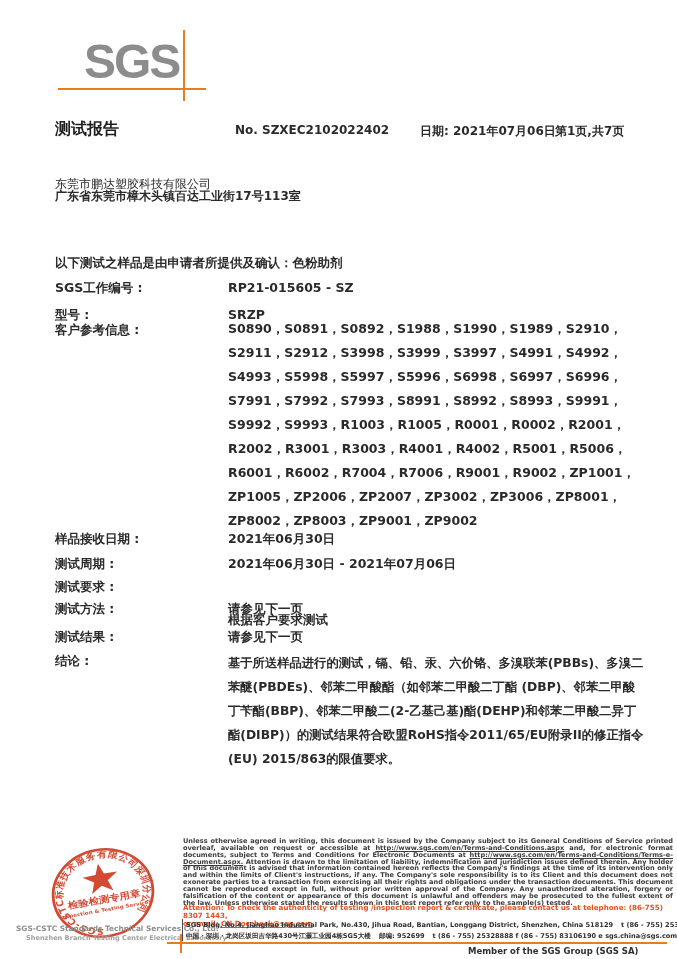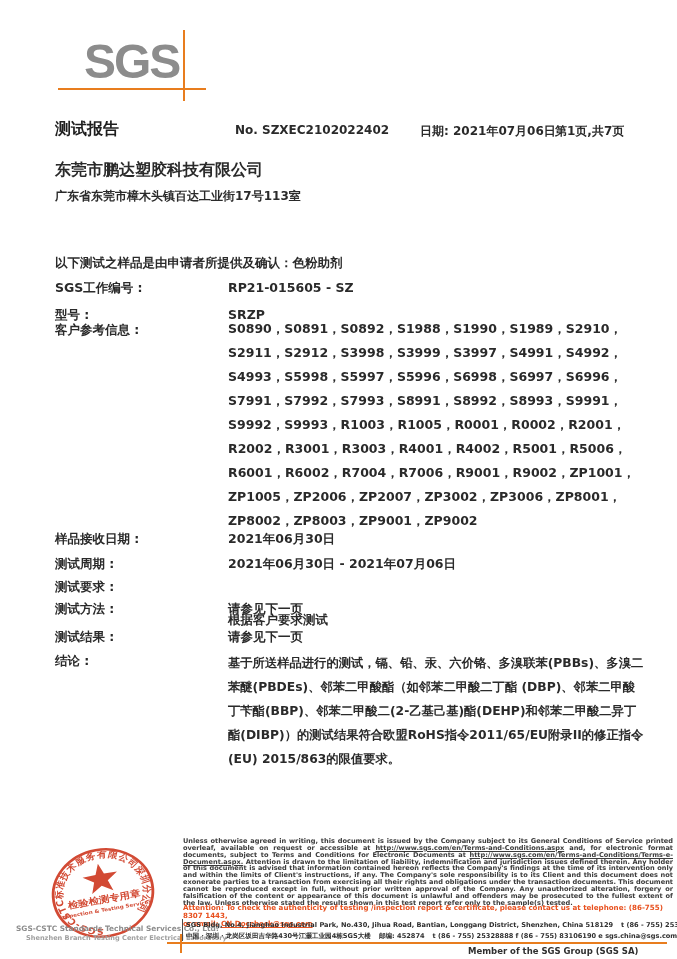--- a/index.html
+++ b/index.html
@@ -15,21 +15,21 @@
     color:#8c8c8c; letter-spacing:-2px; font-family:"Liberation Sans",sans-serif; }
   .logo-hline { left:58px; top:88px; width:148px; height:2px; background:#e87d1e; }
   .logo-vline { left:183px; top:30px; width:2px; height:71px; background:#e87d1e; }
 
   
   .doc-title { left:55px; top:119px; font-size:16px; font-weight:700; color:#1e1e1e;text-align:center; }
   .report-no { left:235px; top:123px; font-size:12px; font-weight:600; }
   .date-line { left:420px; top:123px; font-size:12px; font-weight:600; }
   .page-line { left:555px; top:123px; font-size:12px; font-weight:600; }
 
-  .company  { left:55px; top:160px; font-size:16px; font-weight:700; }
+  .company  { left:55px; top:176px; font-size:12px; font-weight:400; }
   .address  { left:55px; top:188px; font-size:12px; font-weight:700; }
 
   .statement { left:55px; top:255px; font-size:12.5px; font-weight:700;font-family:Liberation Mono, monospace; }
 
   .lbl { position:absolute; left:55px; font-size:12.5px; font-weight:700; white-space:nowrap; }
   .val { position:absolute; left:228px; font-size:12.5px; font-weight:600; white-space:nowrap;text-align:center; }
   .ref-lines { position:absolute; left:228px; top:317px; font-size:12.5px;
     font-weight:600; line-height:24px; }
   .conclusion { position:absolute; left:228px; top:651px; width:416px;
     font-size:12.3px; font-weight:600; line-height:24px; white-space:normal; }
@@ -135,21 +135,21 @@
     <div><span>or email: </span><span class="u">CN.Doccheck@sgs.com</span></div>
   </div>
 
   <div class="abs footer-vdark"></div>
 
   <div class="abs addr-block">
     <div class="addr-row">
       <span>SGS Bldg, No.4, Jianghao Industrial Park, No.430, Jihua Road, Bantian, Longgang District, Shenzhen, China  518129</span><span>t (86 - 755) 25328888   f (86 - 755) 83106190   www.sgsgroup.com.cn</span>
     </div>
     <div class="addr-row">
-      <span>中国・深圳・龙岗区坂田吉华路430号江灏工业园4栋SGS大楼</span><span>邮编: 452874</span><span>t (86 - 755) 25328888   f (86 - 755) 83106190   e  sgs.china@sgs.com</span>
+      <span>中国・深圳・龙岗区坂田吉华路430号江灏工业园4栋SGS大楼</span><span>邮编: 952699</span><span>t (86 - 755) 25328888   f (86 - 755) 83106190   e  sgs.china@sgs.com</span>
     </div>
   </div>
 
   <div class="abs footer-hline"></div>
   <div class="abs footer-vline"></div>
   <div class="abs member-line">Member of the SGS Group (SGS SA)</div>
 
 </div>
 
 </body></html>

